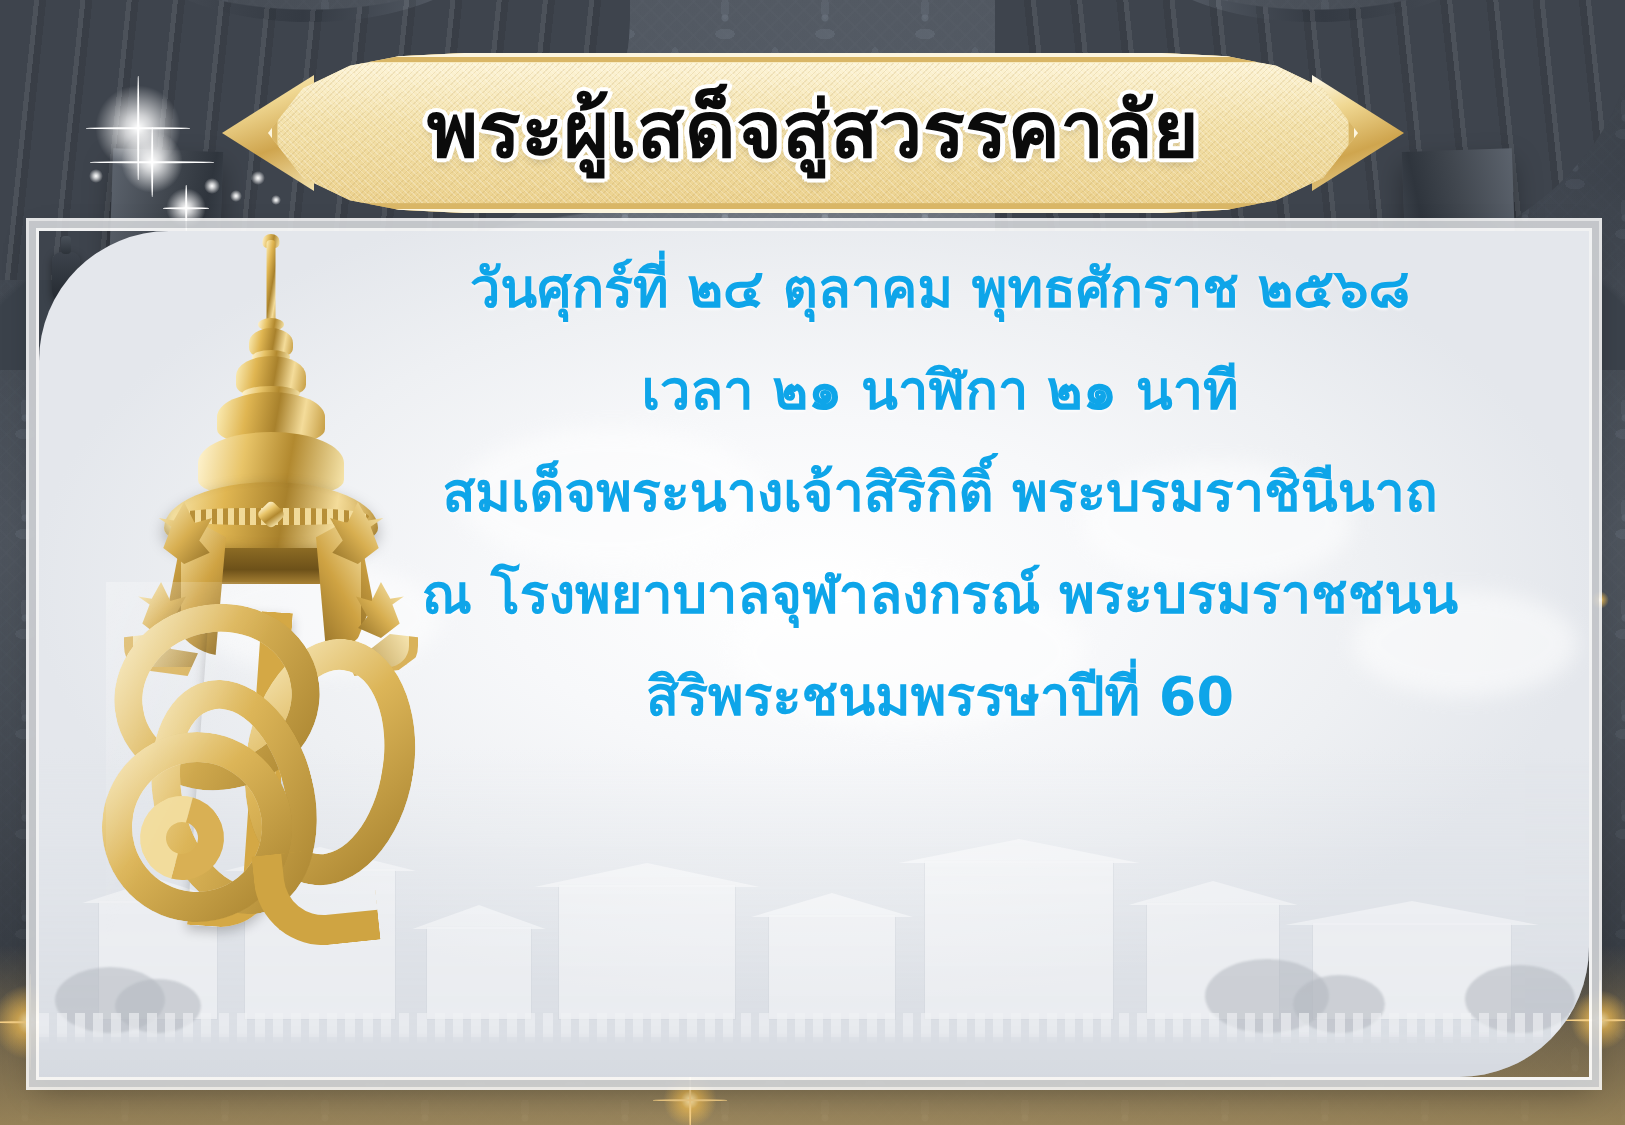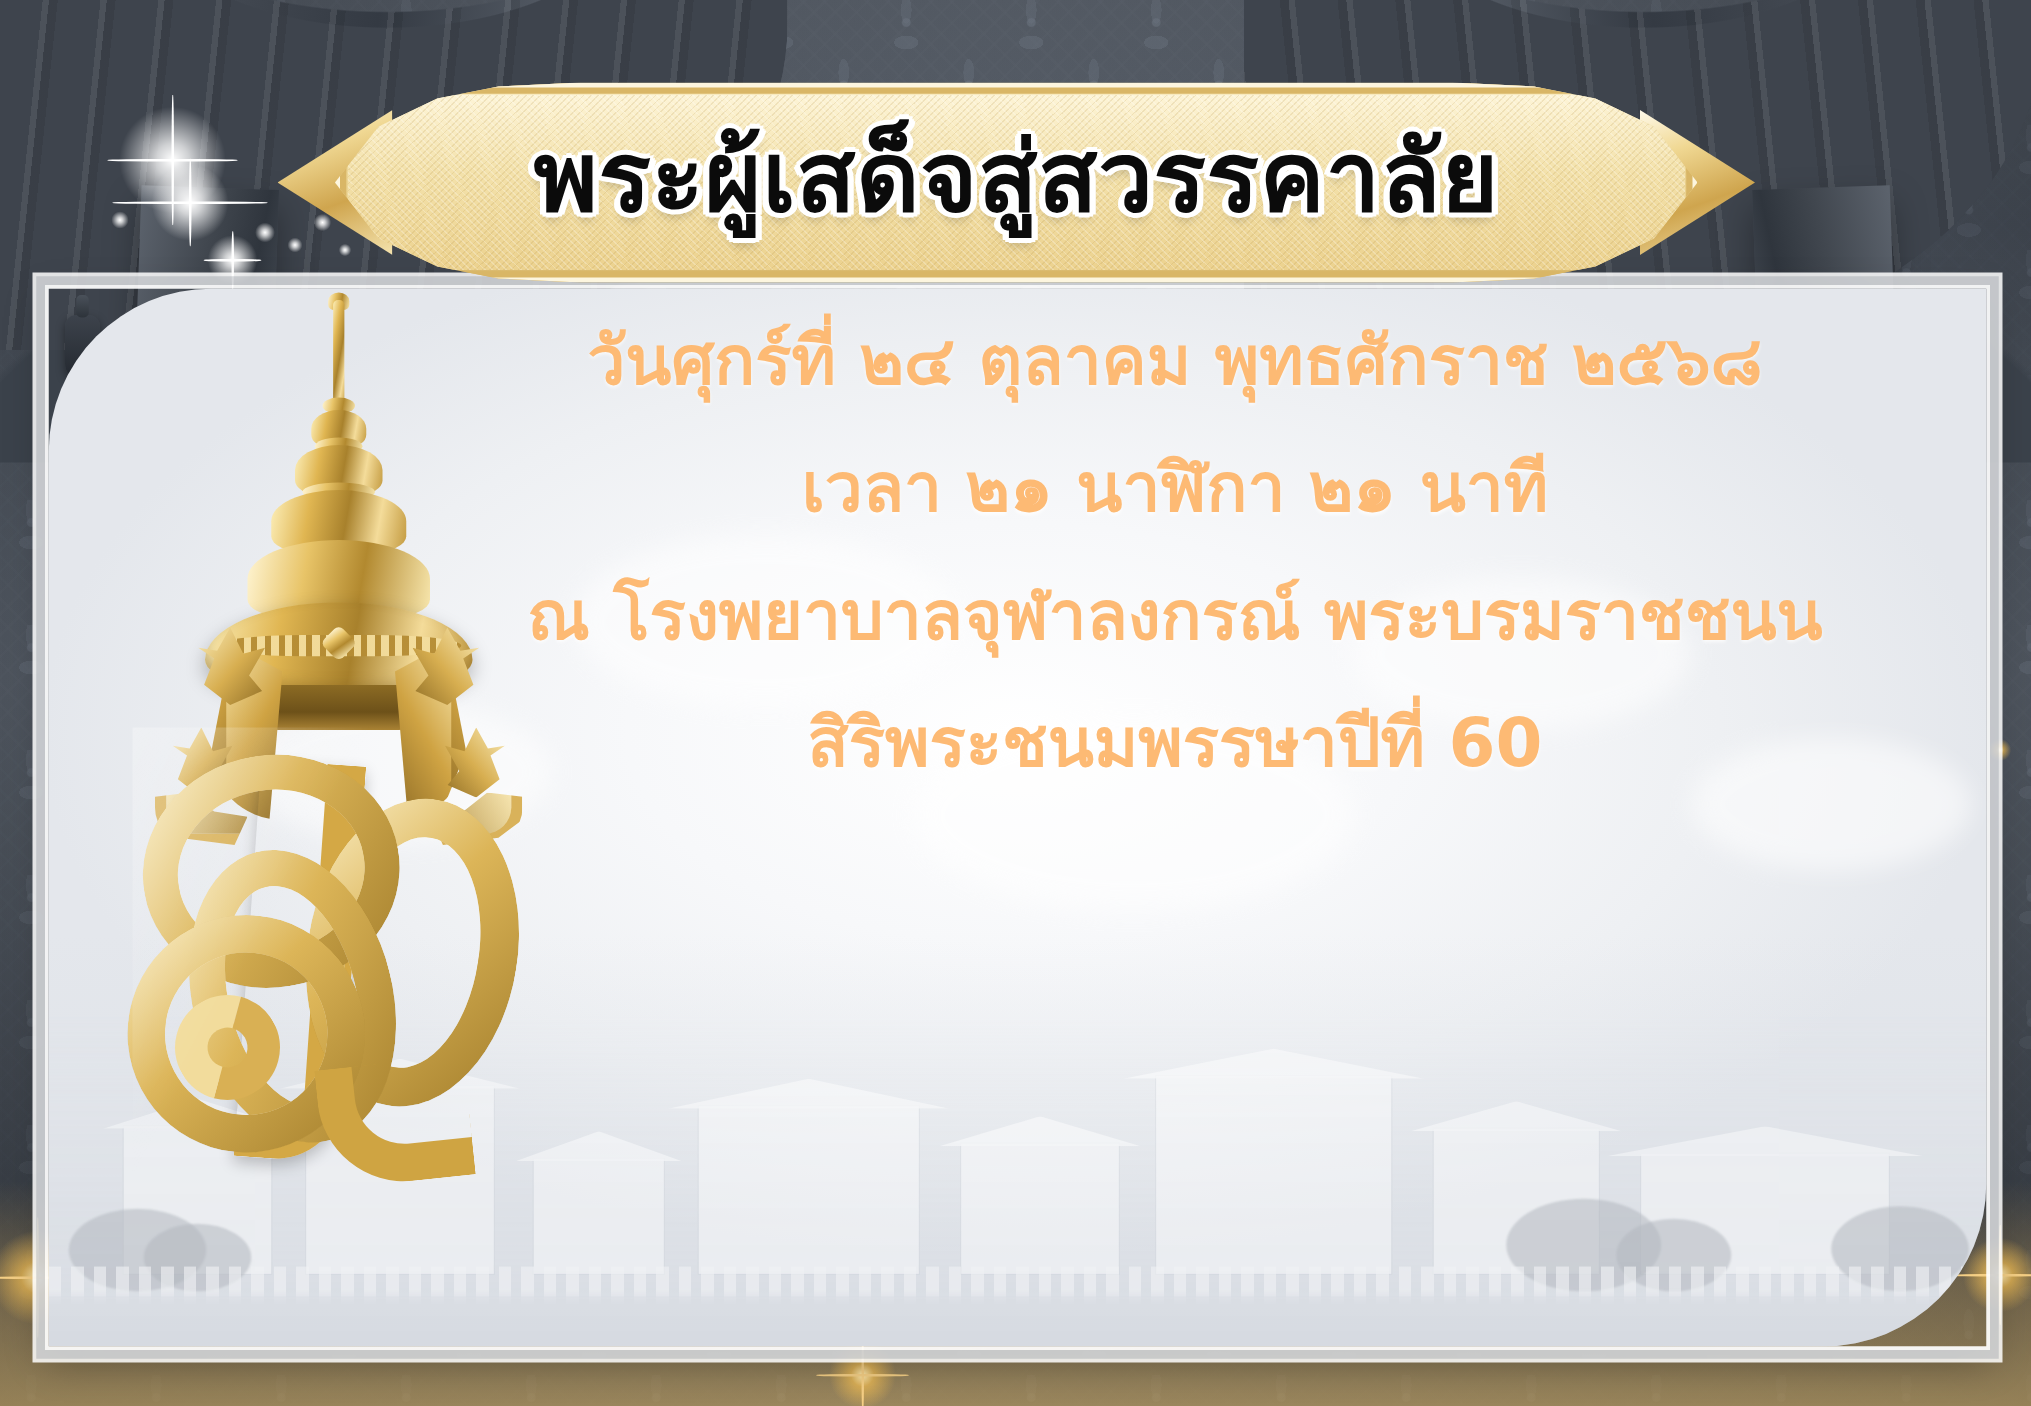--- a/index.html
+++ b/index.html
@@ -100,21 +100,21 @@
   .spark b{
     position:absolute; left:50%; top:50%; background:#fff; border-radius:50%;
     transform:translate(-50%,-50%);
   }
   .spark .h{ height:1.6px; }
   .spark .v{ width:1.6px; }
   .spark.gold i{ background:radial-gradient(circle,#ffe9ae 0%, rgba(242,190,84,.72) 24%, rgba(242,190,84,0) 70%); }
   .spark.gold b{ background:#f5cf85; }
 
   
-  .plaque-wrap{ position:absolute; left:268px; top:66px; width:1090px; height:160px; }
+  .plaque-wrap{ position:absolute; left:268px; top:53px; width:1090px; height:160px; }
   .plaque-glow{
     position:absolute; inset:-16px -26px;
     background:radial-gradient(ellipse 560px 110px at 50% 50%, rgba(255,238,190,.22), rgba(255,238,190,0) 72%);
   }
   .plaque-tip{
     position:absolute; top:50%; width:92px; height:116px; transform:translateY(-50%);
     background:linear-gradient(160deg,#fffaea 0%,#f0d893 28%,#cfa54e 62%,#f4e3ae 100%);
     box-shadow:0 5px 10px rgba(0,0,0,.32);
   }
   .plaque-tip.l{ left:-46px; clip-path:polygon(100% 0,100% 100%,0 50%); }
@@ -285,21 +285,21 @@
   }
   .cy-sheen{
     position:absolute; inset:0; pointer-events:none;
     background:linear-gradient(118deg, rgba(255,255,255,.30) 0%, rgba(255,255,255,0) 36%);
     mix-blend-mode:screen;
   }
 
   
   .body-text{
     position:absolute; left:380px; top:262px; width:1120px;
-    text-align:center; color:#fdba74;
+    text-align:center; color:#0ea5e9;
   }
   .body-text .ln{
     font-size:54px; font-weight:700; line-height:1.0;
     margin-bottom:48px; white-space:nowrap;
     text-shadow:0 2px 3px rgba(255,255,255,.75);
   }
   .body-text .ln:last-child{ margin-bottom:0; }
 </style>
 </head>
 <body>
@@ -452,17 +452,18 @@
     <div class="plaque-tip r"></div>
     <div class="plaque">
       <div class="plaque-tex"></div>
     </div>
     <div class="plaque-title">พระผู้เสด็จสู่สวรรคาลัย</div>
   </div>
 
   <div class="body-text">
     <div class="ln">วันศุกร์ที่ ๒๔ ตุลาคม พุทธศักราช ๒๕๖๘</div>
     <div class="ln">เวลา ๒๑ นาฬิกา ๒๑ นาที</div>
+    <div class="ln">สมเด็จพระนางเจ้าสิริกิติ์ พระบรมราชินีนาถ</div>
     <div class="ln">ณ โรงพยาบาลจุฬาลงกรณ์ พระบรมราชชนน</div>
     <div class="ln">สิริพระชนมพรรษาปีที่ 60</div>
   </div>
 
 </div>
 
 </body></html>

